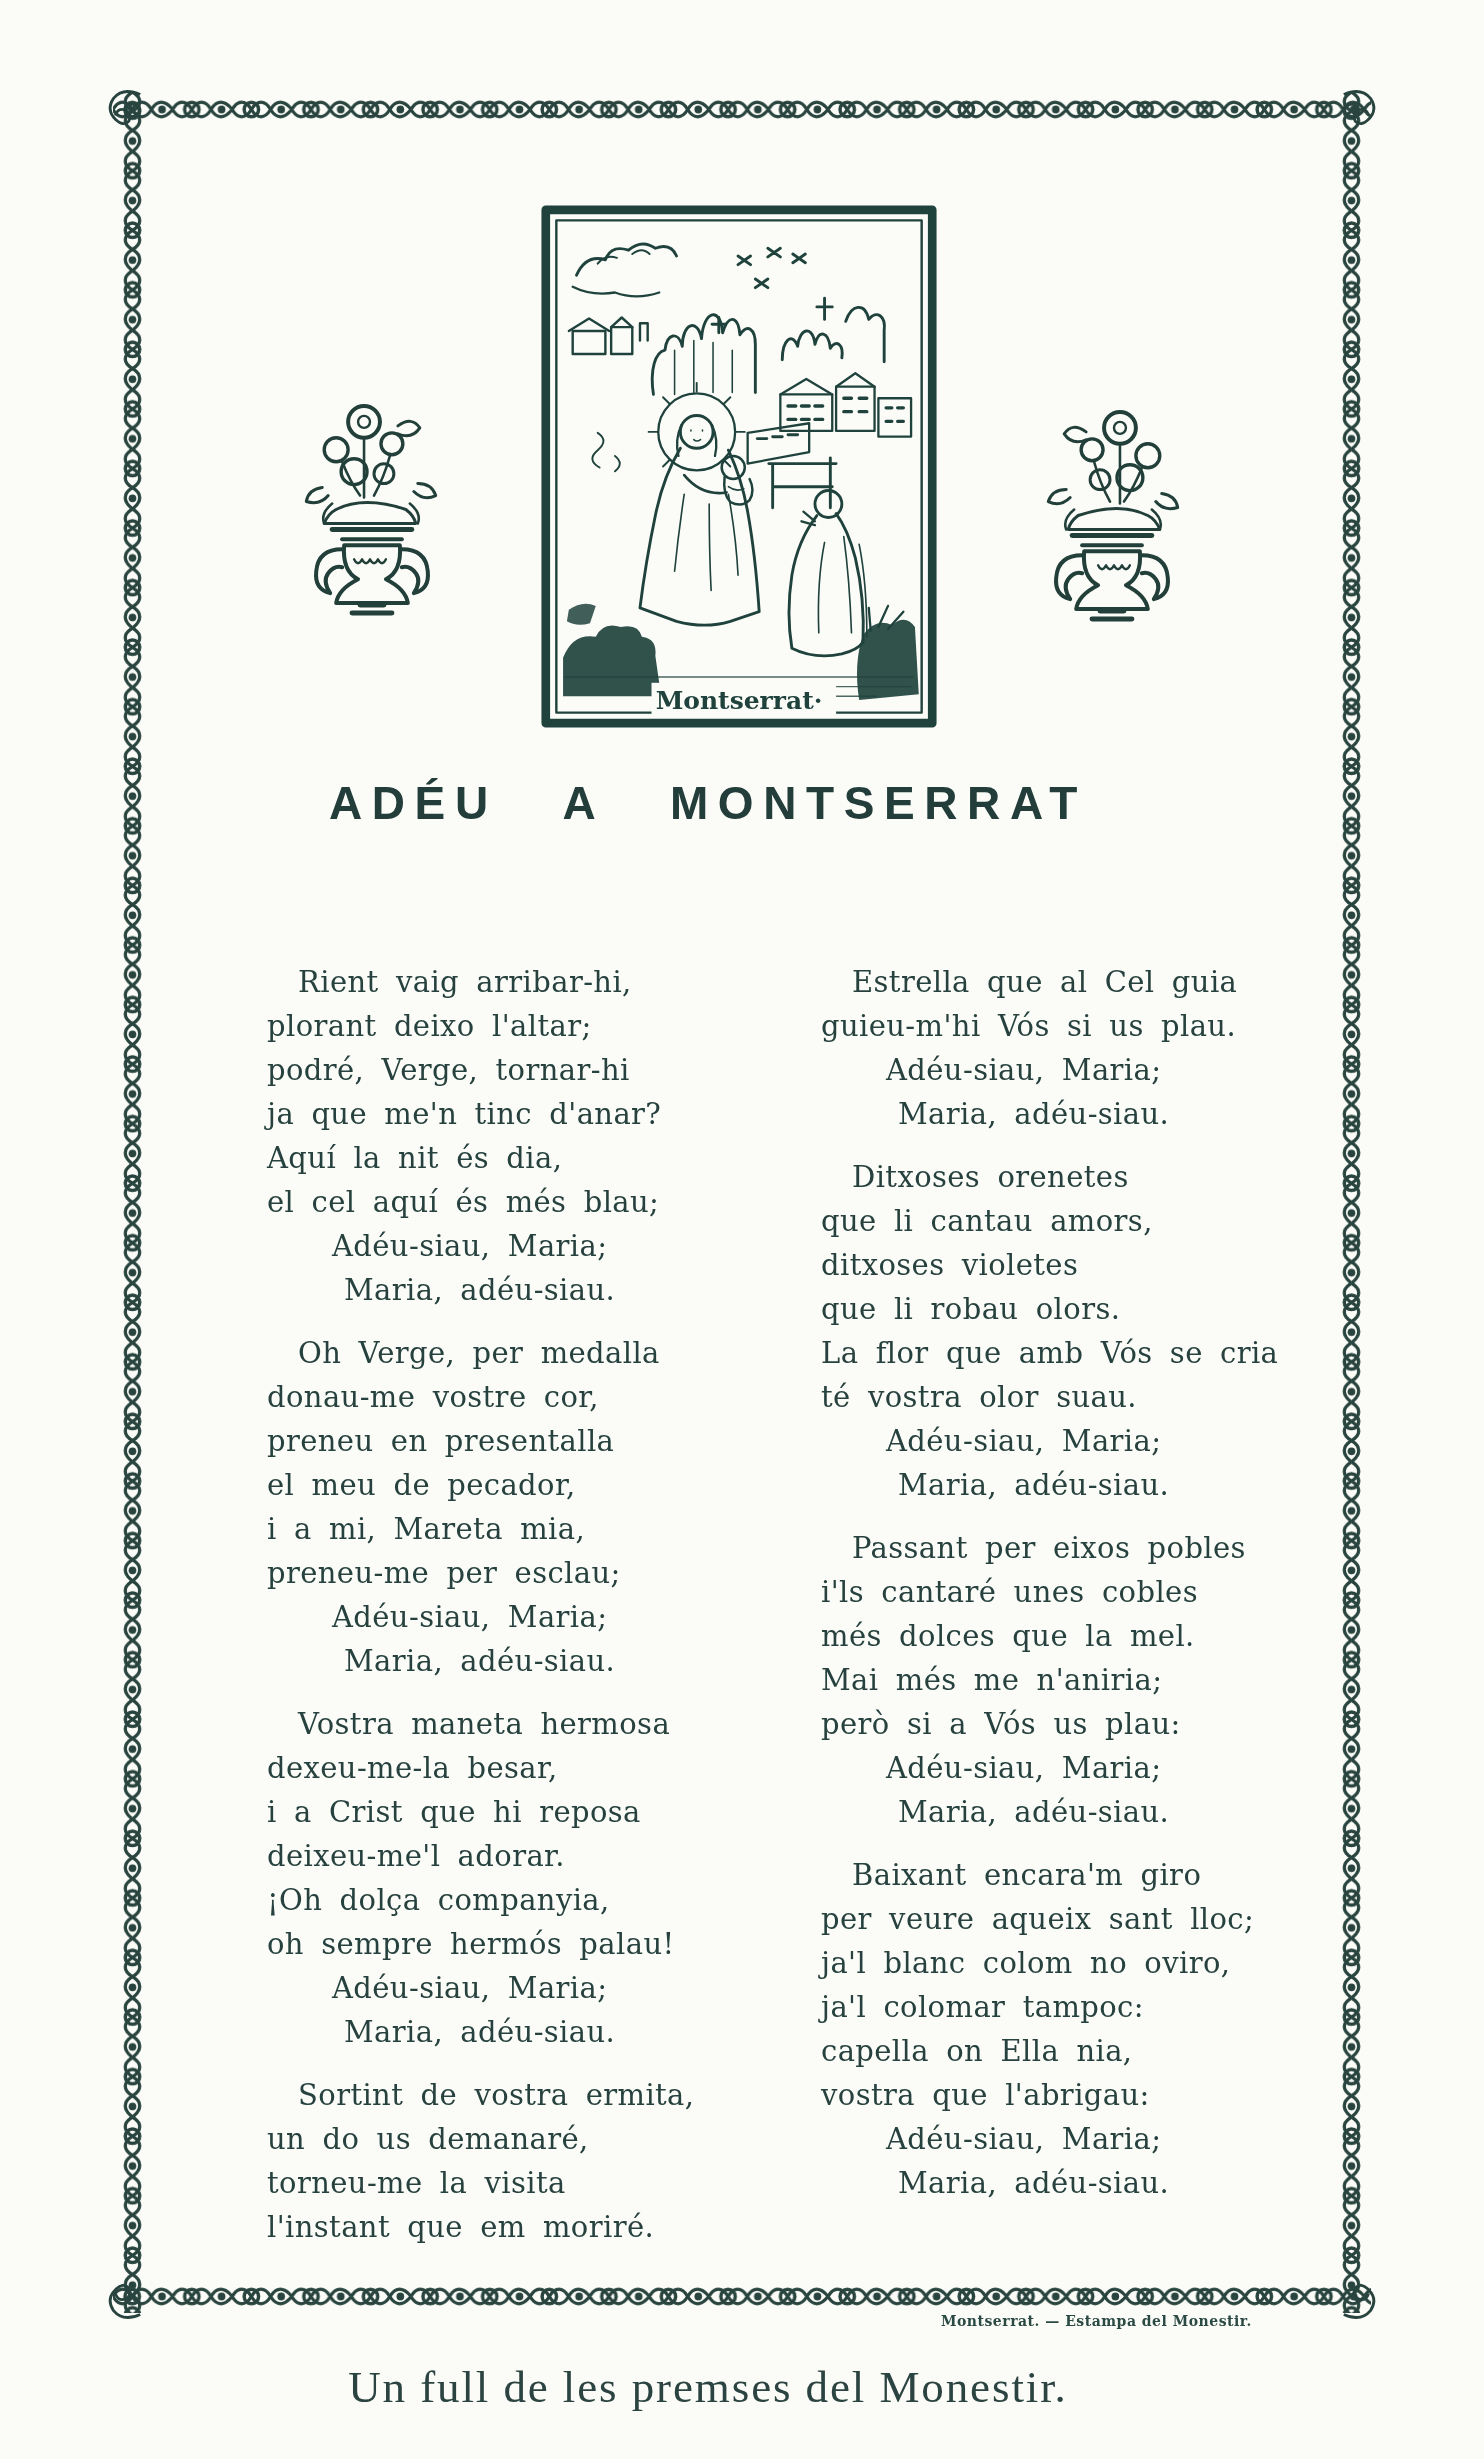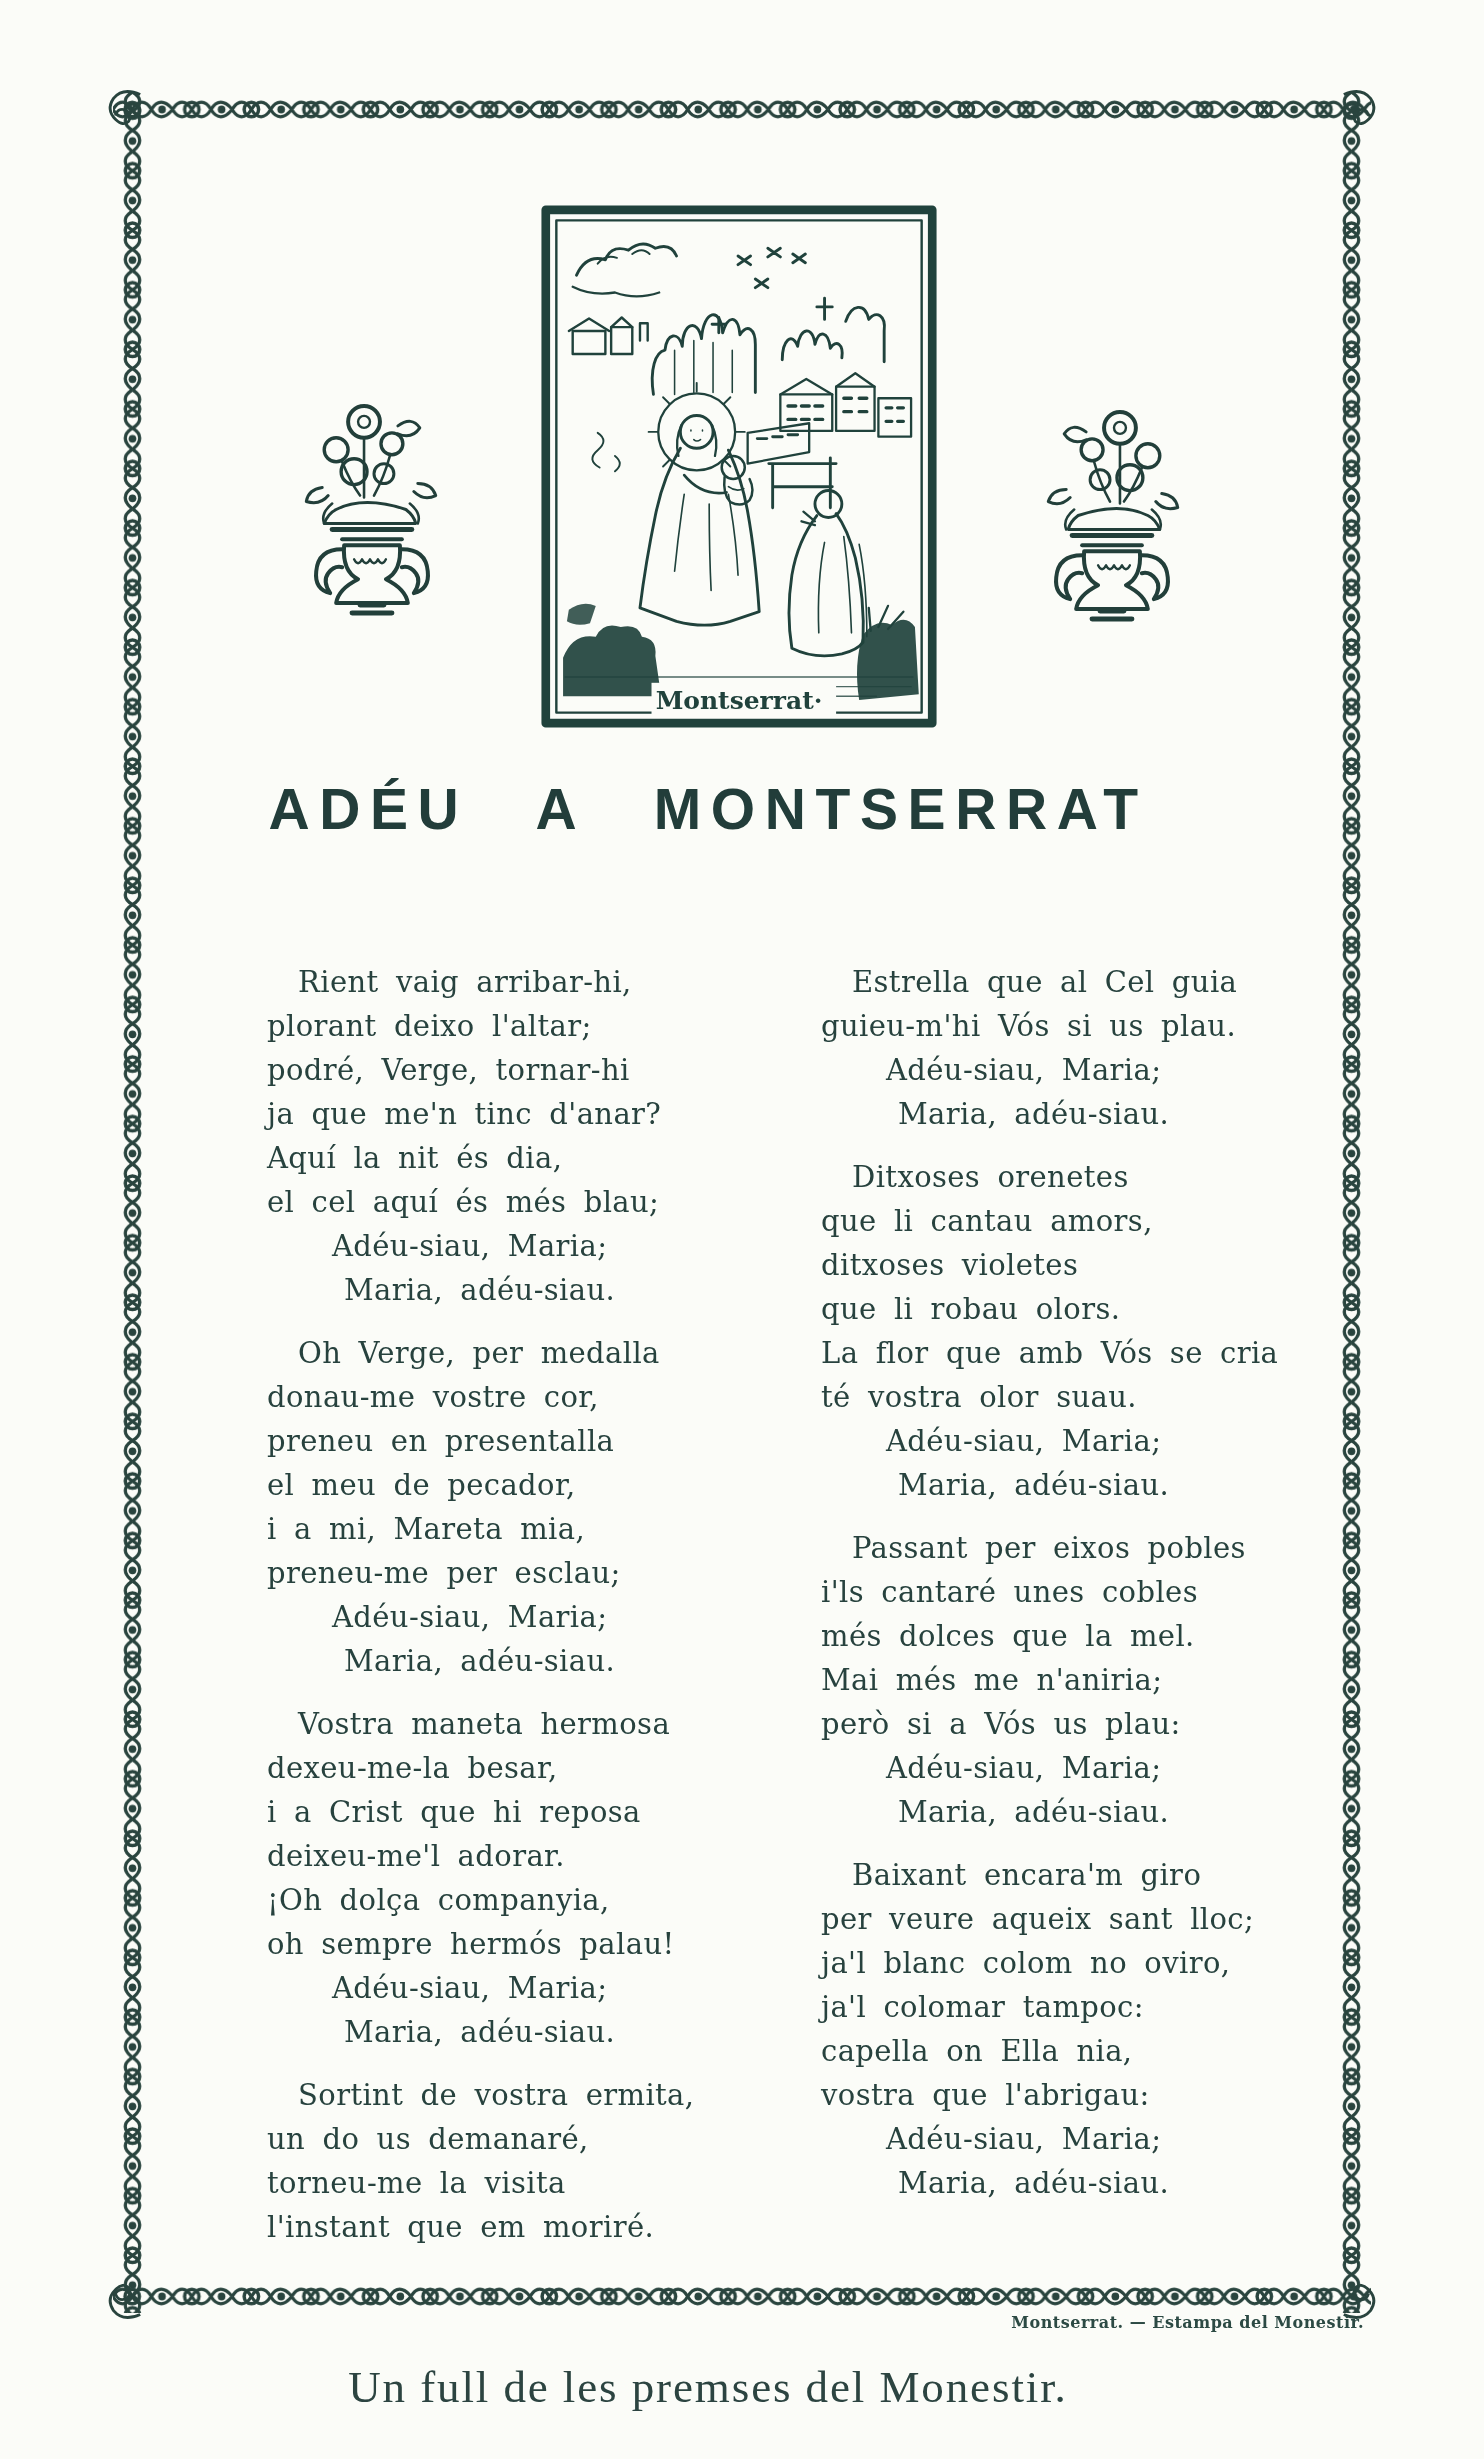--- a/index.html
+++ b/index.html
@@ -17,36 +17,36 @@
 
   
   .engraving { position:absolute; left:540px; top:204px; width:398px; height:525px; color:#20423c; }
   .vase { position:absolute; width:144px; height:229px; color:#223f3a; }
   .vase-left  { left:300px;  top:392px; }
   .vase-right { left:1040px; top:398px; transform:scaleX(-1); }
 
   
   .title { position:absolute; left:0; top:776px; width:100%; text-align:center;
            font-family:"Liberation Sans", sans-serif; font-weight:700;
-           font-size:57px; letter-spacing:9.6px; word-spacing:44px; color:#223d3a; }
+           font-size:46px; letter-spacing:9.6px; word-spacing:44px; color:#223d3a; }
 
   
   .poem-col { position:absolute; top:960px; width:538px;
               font-size:29px; line-height:44px; word-spacing:7.7px; letter-spacing:0.4px; color:#27423e; }
   .col-left  { left:267px; }
   .col-right { left:821px; }
   .stanza + .stanza { margin-top:19px; }
   .line { white-space:pre; }
   .line.first    { padding-left:31px; }
   .line.refrain  { padding-left:65px; }
   .line.refrain2 { padding-left:77px; }
 
   
-  .imprint { position:absolute; left:941px; top:2313px; width:423px; text-align:right;
-             font-size:16px; letter-spacing:0.5px; color:#2c4a44; filter:blur(0.4px); font-weight:700; }
+  .imprint { position:absolute; left:941px; top:2313px; width:423px; text-align:left;
+             font-size:14px; letter-spacing:0.5px; color:#2c4a44; filter:blur(0.4px); font-weight:700; }
   .caption { position:absolute; left:0; top:2361px; width:100%; text-align:center;
              font-family:"Liberation Serif", serif; font-size:45px; letter-spacing:1.9px; color:#2c4441; }
 </style>
 </head>
 <body>
 
 <div class="page">
 
   <svg class="border-strip b-top" width="1258" height="35" viewBox="0 0 1309 36">
     <defs>

